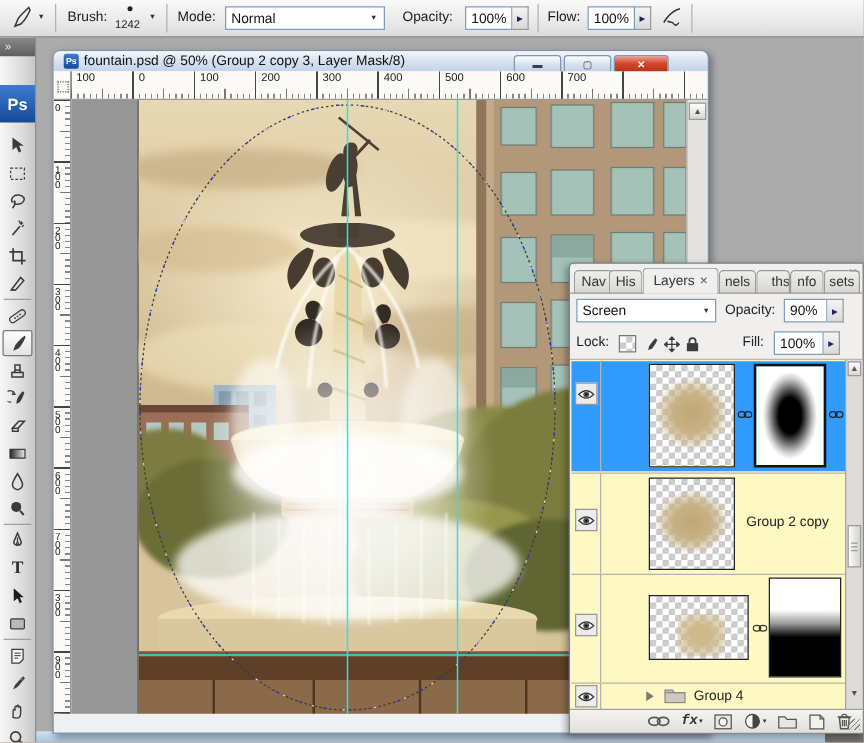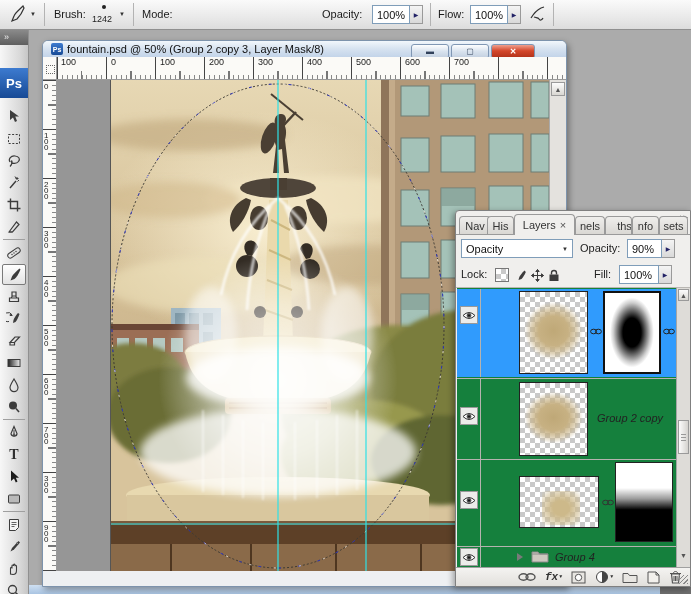--- a/index.html
+++ b/index.html
@@ -91,21 +91,21 @@
   .ptab.active{background:#f0efed;top:3px;height:21px;z-index:2;}
   #tabline{position:absolute;left:0;top:23px;width:100%;height:1px;background:#9a9a9a;}
   #panel-collapse{position:absolute;right:3px;top:1px;font-size:9px;color:#444;letter-spacing:-1px;}
   #panel-menu{position:absolute;right:3px;top:13px;font-size:9px;color:#444;}
   .prow-label{font-size:11px;color:#222;}
   #blend-select{position:absolute;left:5px;top:28px;width:112px;height:19px;background:#fff;border:1px solid #7f9db9;
     font-size:11px;color:#111;display:flex;align-items:center;padding-left:4px;box-sizing:border-box;}
   #blend-select .ddarrow{position:absolute;right:4px;}
   .lockicon{position:absolute;top:57px;width:14px;height:14px;display:flex;align-items:center;justify-content:center;}
   #lockrow-sep{position:absolute;left:0;top:76px;width:100%;height:1px;background:#b9b7b3;}
-  #layerslist{position:absolute;left:1px;top:77px;width:220px;height:281px;background:#15803d;overflow:hidden;font-style:italic;}
+  #layerslist{position:absolute;left:1px;top:77px;width:220px;height:281px;background:#fef9c3;overflow:hidden;}
   .lrow-divider{position:absolute;left:0;width:100%;height:1px;background:#b5b3af;}
   .eyebox{position:absolute;left:3px;width:18px;height:18px;background:#ececea;border:1px solid #999;
     display:flex;align-items:center;justify-content:center;box-sizing:border-box;}
   .eyecol-line{position:absolute;left:23px;top:0;bottom:0;width:1px;background:#b5b3af;}
   .checker{background-color:#fff;background-image:
      linear-gradient(45deg,#c9c9c9 25%,transparent 25%,transparent 75%,#c9c9c9 75%),
      linear-gradient(45deg,#c9c9c9 25%,transparent 25%,transparent 75%,#c9c9c9 75%);
      background-size:10px 10px;background-position:0 0,5px 5px;}
   .thumb{position:absolute;border:1px solid #222;box-sizing:border-box;}
   .blob{background-image:radial-gradient(ellipse 55% 45% at 50% 48%,#bfa877 0%,#c7b183 40%,rgba(199,177,131,.55) 62%,rgba(199,177,131,0) 80%),
@@ -138,20 +138,24 @@
       </svg>
   </span>
   <span class="abs ddarrow" style="left:30px;top:11px;">▼</span>
   <div class="vsep" style="left:44px;"></div>
   <span class="abs lbl" style="left:54px;top:8px;">Brush:</span>
   <span class="abs" style="left:102px;top:5px;width:4px;height:4px;border-radius:50%;background:#222;"></span>
   <span class="abs" style="left:92px;top:14px;font-size:9px;color:#222;">1242</span>
   <span class="abs ddarrow" style="left:119px;top:11px;">▼</span>
   <div class="vsep" style="left:133px;"></div>
   <span class="abs lbl" style="left:142px;top:8px;">Mode:</span>
+  <div class="abs inputbox" style="left:180px;top:5px;width:128px;height:19px;">
+    <span>Normal</span>
+    <span class="ddarrow abs" style="right:5px;">▼</span>
+  </div>
   <span class="abs lbl" style="left:322px;top:8px;">Opacity:</span>
   <div class="abs inputbox" style="left:372px;top:5px;width:38px;height:19px;">
     <span>100%</span>
   </div>
   <div class="abs spinbtn" style="left:410px;top:5px;width:13px;height:19px;">▶</div>
   <div class="vsep" style="left:430px;"></div>
   <span class="abs lbl" style="left:438px;top:8px;">Flow:</span>
   <div class="abs inputbox" style="left:470px;top:5px;width:38px;height:19px;">
     <span>100%</span>
   </div>
@@ -574,21 +578,21 @@
     </div>
   <div class="ptab" style="left:176px;width:27px;">
       <span>nfo</span>
     </div>
   <div class="ptab" style="left:203px;width:29px;">
       <span>sets</span>
     </div>
   <div id="tabline"></div>
 
   <div id="blend-select">
-    <span>Opacity</span>
+    <span>Screen</span>
     <span class="ddarrow">▼</span>
   </div>
   <span class="prow-label abs" style="left:124px;top:31px;">Opacity:</span>
   <div class="abs inputbox" style="left:171px;top:28px;width:35px;height:19px;">
     <span>90%</span>
   </div>
   <div class="abs spinbtn" style="left:206px;top:28px;width:13px;height:19px;">▶</div>
 
   <span class="prow-label abs" style="left:5px;top:57px;">Lock:</span>
   <div class="lockicon checker" style="left:39px;width:12px;height:12px;border:1px solid #777;"></div>

